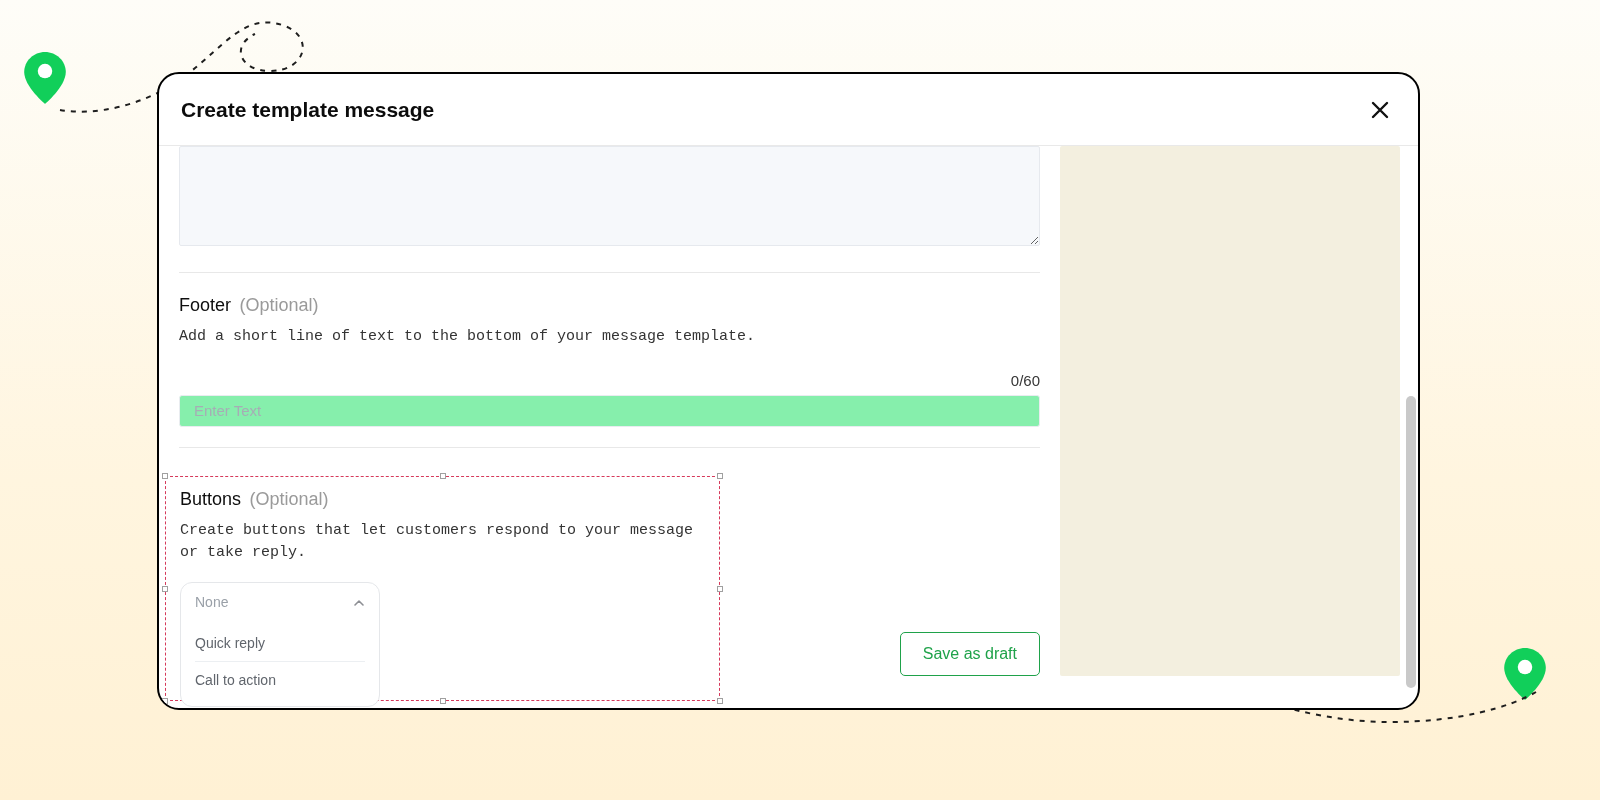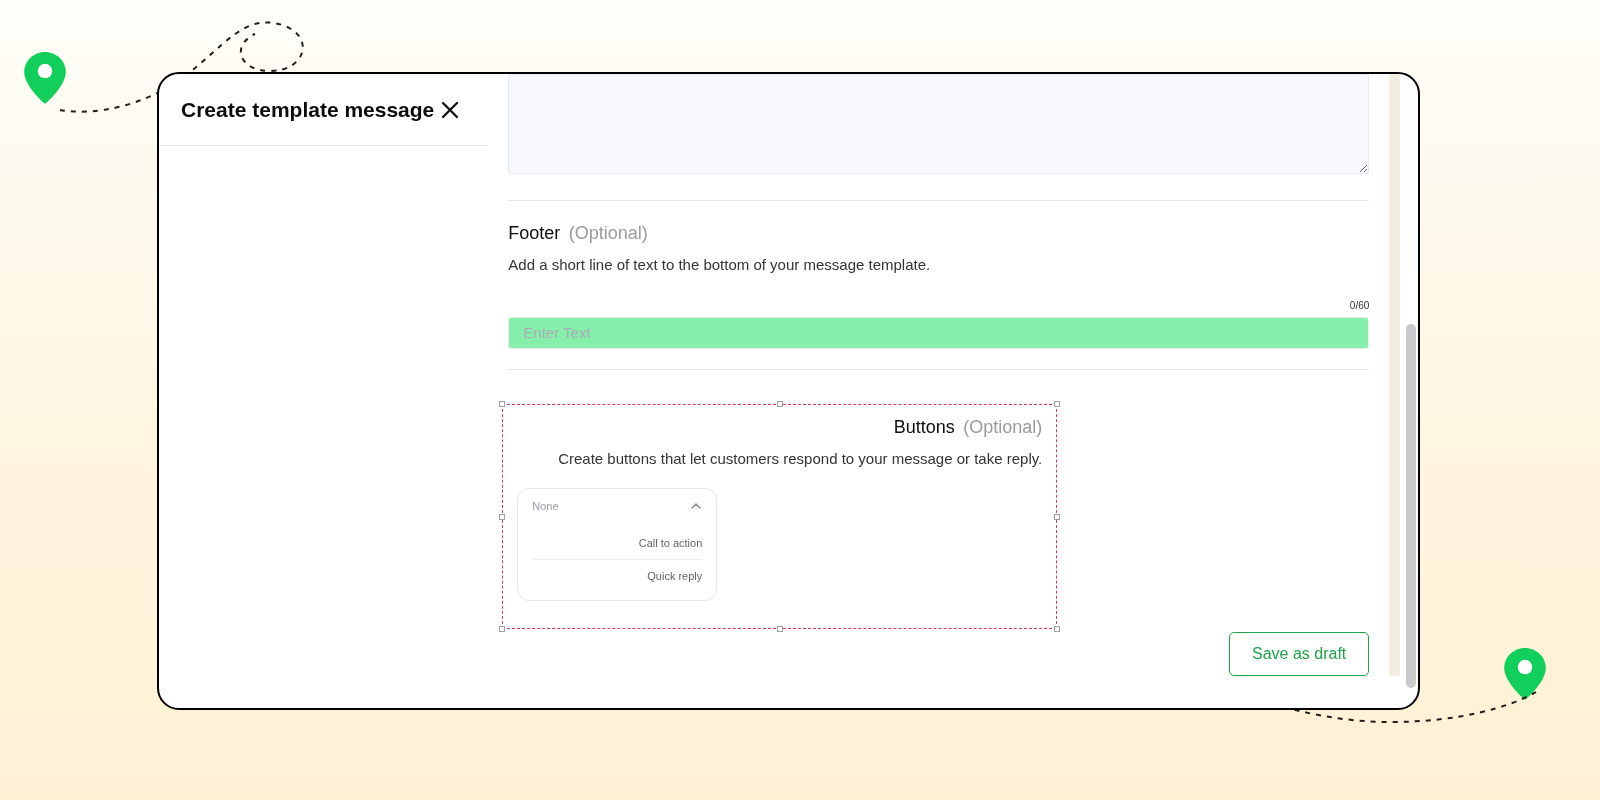--- a/index.html
+++ b/index.html
@@ -37,21 +37,21 @@
   
   .modal {
     position: absolute;
     top: 72px; left: 157px;
     width: 1263px; height: 638px;
     background: #ffffff;
     border: 2px solid #000;
     border-radius: 22px;
     overflow: hidden;
     display: flex;
-    flex-direction: row;
+    flex-direction: column;
   }
   .modal-header {
     height: 72px;
     display: flex;
     align-items: center;
     justify-content: space-between;
     padding: 0 22px;
     border-bottom: 1px solid #e9e9e9;
   }
   .modal-title {
@@ -138,50 +138,50 @@
     font-size: 18px;
     color: #9a9a9a;
     font-weight: 500;
     margin-left: 4px;
   }
   .section-desc {
     font-size: 15px;
     color: #343434;
     margin-top: 10px;
     line-height: 1.45;
+    font-family: Liberation Mono, monospace;
   }
   .char-count {
     text-align: right;
-    font-size: 10px;
+    font-size: 15px;
     color: #363636;
     margin-top: 24px;
   }
   .text-input {
     width: 100%;
     height: 32px;
     background: #86efac;
     border: 1px solid #e9ecf0;
     border-radius: 3px;
     padding: 0 14px;
     font-size: 15px;
     color: #333;
     margin-top: 6px;
   }
   .text-input::placeholder { color: #a6adb5; }
 
   
   .buttons-section {
     position: absolute;
-    left: 14px;
+    left: 6px;
     width: 555px;
     top: 330px;
     height: 225px;
     border: 1px dashed #d63a5b;
     padding: 12px 14px 14px 14px;
-    text-align: right;
   }
   .handle {
     position: absolute;
     width: 6px; height: 6px;
     background: #fff;
     border: 1px solid #a0a0a0;
   }
   .h-tl { top: -4px; left: -4px; }
   .h-tr { top: -4px; right: -4px; }
   .h-bl { bottom: -4px; left: -4px; }
@@ -191,21 +191,21 @@
   .h-ml { top: 50%; left: -4px; margin-top: -3px; }
   .h-mr { top: 50%; right: -4px; margin-top: -3px; }
 
   
   .dropdown {
     margin-top: 18px;
     width: 200px;
     border: 1px solid #e5e7ea;
     border-radius: 12px;
     background: #fff;
-    font-size: 11px;
+    font-size: 14px;
     color: #60646a;
   }
   .dd-selected {
     display: flex;
     align-items: center;
     justify-content: space-between;
     padding: 11px 14px;
     cursor: pointer;
     color: #9aa0a8;
   }
@@ -323,22 +323,22 @@
         <div class="dropdown">
           <div class="dd-selected">
             <span>None</span>
             <span class="chevron">
               <svg viewBox="0 0 12 12">
                   <path d="M2 8 L6 4 L10 8" fill="none" stroke="#8d8f94" stroke-width="1.6" stroke-linecap="round" stroke-linejoin="round"></path>
                 </svg>
             </span>
           </div>
           <div class="dd-list">
+            <div class="dd-item">Quick reply</div>
             <div class="dd-item">Call to action</div>
-            <div class="dd-item">Quick reply</div>
           </div>
         </div>
       </div>
 
       
       <div class="actions">
         <button class="btn btn-outline">Save as draft</button>
       </div>
     </div>
 

